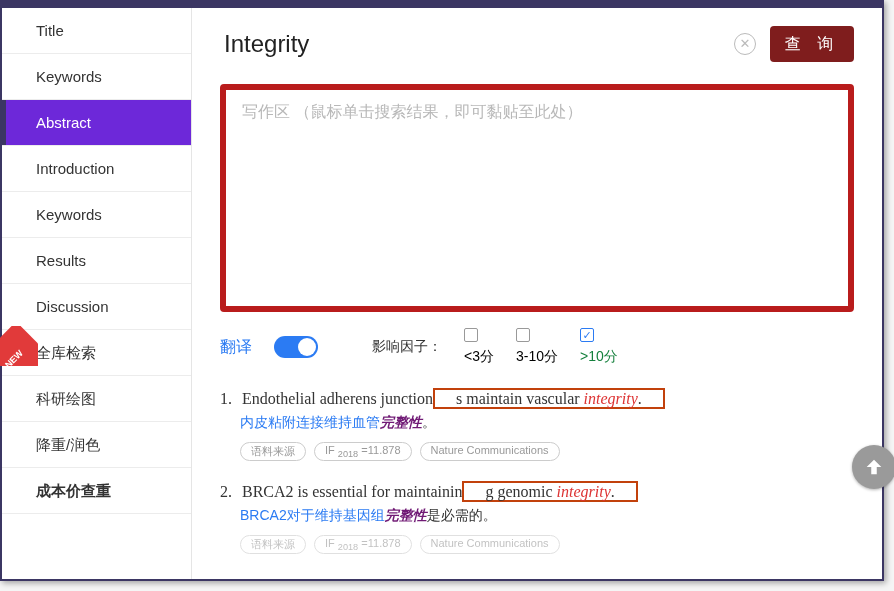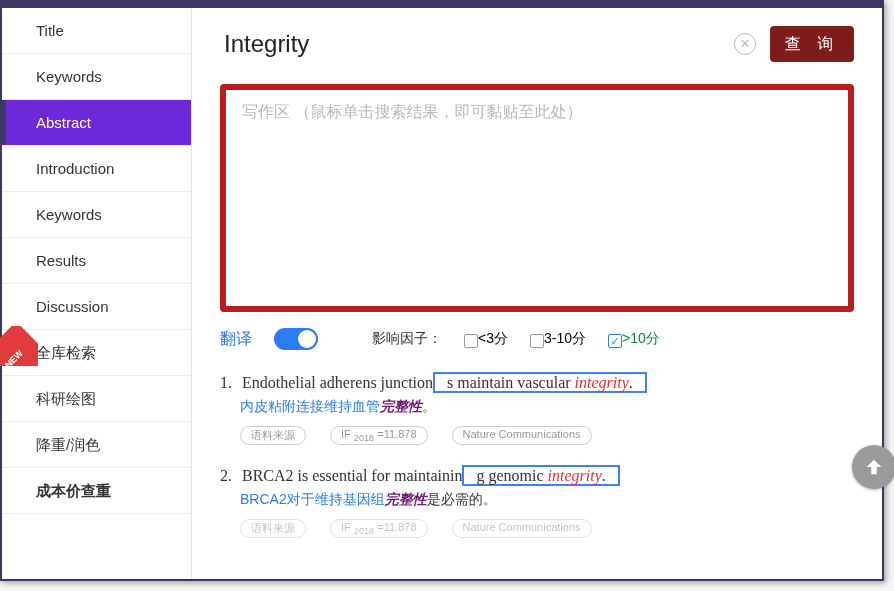--- a/index.html
+++ b/index.html
@@ -19,35 +19,35 @@
   .search-box { flex:1; position: relative; }
   .search-input { width:100%; height:44px; font-size: 24px; color:#222; border:none; outline:none; padding: 0 40px 0 4px; border-bottom: 1px solid transparent; }
   .clear-btn { position:absolute; right:4px; top:50%; transform:translateY(-50%); width:22px; height:22px; border:1.5px solid #bbb; border-radius:50%; color:#bbb; font-size:13px; line-height:19px; text-align:center; cursor:pointer; }
   .query-btn { width:84px; height:36px; background:#7f1d1d; color:#fff; border:none; border-radius:4px; font-size:16px; letter-spacing:6px; cursor:pointer; }
   .writing-area { margin-top: 18px; width:100%; height: 228px; border:6px solid #b91c1c; border-radius:4px; padding: 12px 16px; color:#b8b8b8; font-size:16px; overflow:auto; }
   .filter-row { display:flex; align-items:center; gap:22px; margin-top:16px; font-size:14px; }
   .translate-label { color:#2b7bf3; font-size:16px; }
   .toggle { width:44px; height:22px; border-radius:11px; background:#2b7bf3; position:relative; cursor:pointer; }
   .toggle::after { content:""; position:absolute; right:2px; top:2px; width:18px; height:18px; background:#fff; border-radius:50%; }
   .filter-label { color:#333; }
-  .chk { display:flex; align-items:flex-end; cursor:pointer; }
+  .chk { display:flex; align-items:flex-start; gap:6px; cursor:pointer;flex-direction:column; }
   .chk-box { width:14px; height:14px; border:1px solid #999; border-radius:2px; display:inline-flex; align-items:center; justify-content:center; font-size:11px; color:#2b7bf3; }
   .chk-box.checked { border-color:#2b7bf3; }
   .chk-box.checked::after { content:"✓"; }
   .chk.blue .chk-text { color:#15803d; }
   .results { margin-top: 24px; font-family: Georgia, "Times New Roman", serif; }
   .result { margin-bottom: 22px; }
   .result-line1 { font-size:16px; color:#333; font-family: Georgia,"Times New Roman",serif; }
   .result-num { display:inline-block; width:18px; }
-  .hl-box { border:2px solid #3b82f6; padding:0 12px; display:inline; }
+  .hl-box { border:2px solid #c2410c; padding:0 21px; display:inline; }
   .kw { color:#d33; font-style:italic; }
   .result-line2 { margin-top:6px; padding-left:20px; font-family:"Microsoft YaHei",sans-serif; font-size:14px; color:#2b7bf3; }
   .trans-kw { color:#701a75; font-weight:700; font-style:italic; }
   .trans-rest { color:#333; }
-  .pills { margin-top:10px; padding-left:20px; display:flex; gap:24px; }
+  .pills { margin-top:10px; padding-left:20px; display:flex; gap:8px; }
   .pill { font-size:11px; color:#999; border:1px solid #ccc; border-radius:10px; padding:1px 10px; font-family:"Microsoft YaHei",Arial,sans-serif; }
   .scroll-top { position:absolute; right:-14px; bottom:90px; width:44px; height:44px; border-radius:50%; background:#9a9a9a; color:#fff; display:flex; align-items:center; justify-content:center; font-size:22px; cursor:pointer; box-shadow:0 1px 3px rgba(0,0,0,.3); }
   .fade-bottom { position:absolute; left:0; right:0; bottom:0; height:20px; background:linear-gradient(to bottom, rgba(255,255,255,0), #fff); pointer-events:none; }
 </style>
 </head>
 <body>
 
 <div class="frame">
   <div class="top-bar"></div>
   <div class="body">

